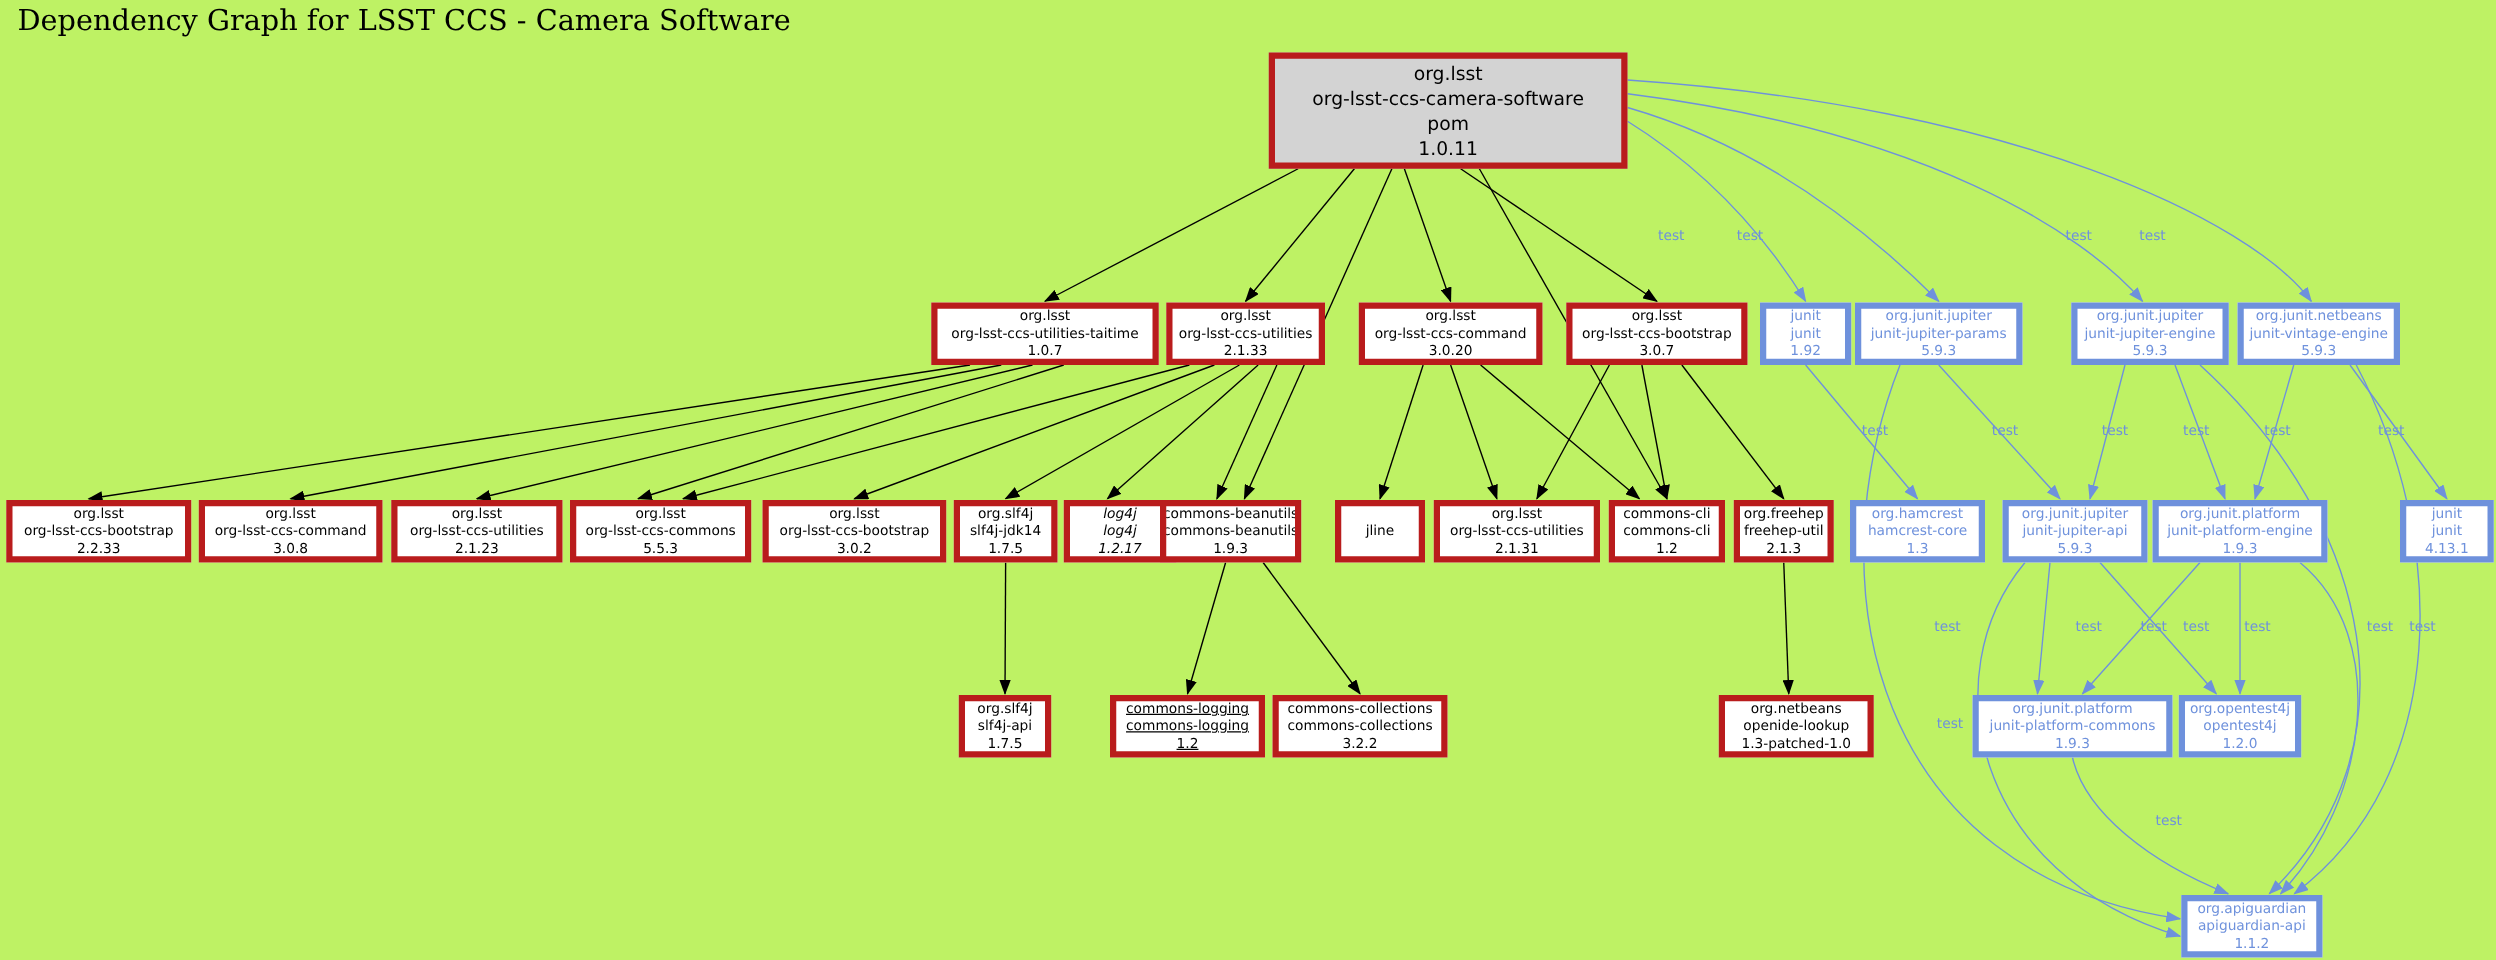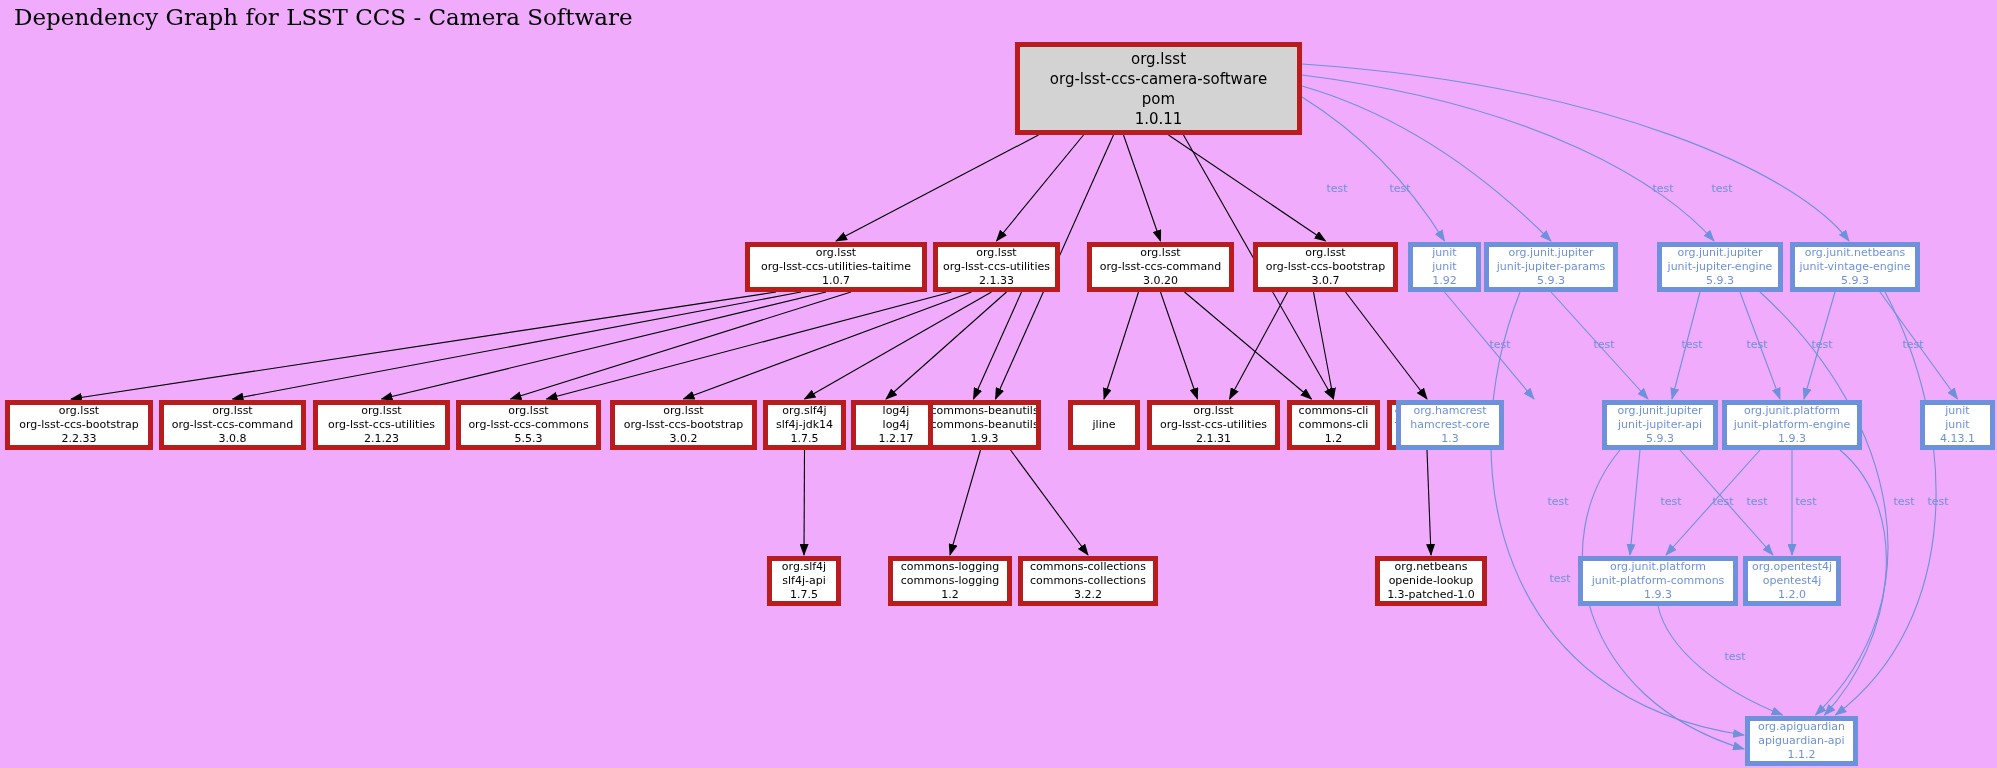--- a/index.html
+++ b/index.html
@@ -1,17 +1,17 @@
 <!DOCTYPE html>
 <html><head>
 <meta charset="utf-8">
 <style>
   html,body{margin:0;padding:0;background:#ffffff;}
   body{width:1997px;height:768px;overflow:hidden;font-family:"DejaVu Sans",sans-serif;}
-  #graph{position:relative;width:1997px;height:768px;background:#f0abfc;}
+  #graph{position:relative;width:1997px;height:768px;background:#bef264;}
   #title{position:absolute;left:14px;top:4px;font-family:"DejaVu Serif","Liberation Serif",serif;
          font-size:23px;font-weight:400;color:#000;white-space:nowrap;}
   #edge-layer{position:absolute;left:0;top:0;width:1997px;height:768px;z-index:1;}
   .node{position:absolute;z-index:2;background:#ffffff;border:5px solid #b91c1c;box-sizing:border-box;
         display:flex;flex-direction:column;justify-content:center;align-items:center;
         text-align:center;font-size:11px;line-height:14px;color:#000;white-space:nowrap;overflow:hidden;}
   .node.root{background:#d3d3d3;font-size:15px;line-height:20px;}
   .node.test{border-color:#6e91dc;color:#6e91dc;}
   .edge{fill:none;stroke-width:1.1px;}
   .edge.compile{stroke:#000;}
@@ -171,21 +171,21 @@
       <div class="node compile" style="left: 610px; top: 400px; width: 147px; height: 50px;">
         <div>org.lsst</div>
         <div>org-lsst-ccs-bootstrap</div>
         <div>3.0.2</div>
       </div>
       <div class="node compile" style="left: 763px; top: 400px; width: 83px; height: 50px;">
         <div>org.slf4j</div>
         <div>slf4j-jdk14</div>
         <div>1.7.5</div>
       </div>
-      <div class="node compile" style="left: 851px; top: 400px; width: 90px; height: 50px;">
+      <div class="node compile" style="left: 851px; top: 400px; width: 90px; height: 50px; font-style: italic;">
         <div>log4j</div>
         <div>log4j</div>
         <div>1.2.17</div>
       </div>
       <div class="node compile" style="left: 928px; top: 400px; width: 113px; height: 50px;">
         <div>commons-beanutils</div>
         <div>commons-beanutils</div>
         <div>1.9.3</div>
       </div>
       <div class="node compile" style="left: 1068px; top: 400px; width: 72px; height: 50px; gap: 40px;">
@@ -201,21 +201,21 @@
       <div class="node compile" style="left: 1287px; top: 400px; width: 93px; height: 50px;">
         <div>commons-cli</div>
         <div>commons-cli</div>
         <div>1.2</div>
       </div>
       <div class="node compile" style="left: 1387px; top: 400px; width: 80px; height: 50px;">
         <div>org.freehep</div>
         <div>freehep-util</div>
         <div>2.1.3</div>
       </div>
-      <div class="node test" style="left: 1396px; top: 400px; width: 108px; height: 50px;">
+      <div class="node test" style="left: 1480px; top: 400px; width: 108px; height: 50px;">
         <div>org.hamcrest</div>
         <div>hamcrest-core</div>
         <div>1.3</div>
       </div>
       <div class="node test" style="left: 1602px; top: 400px; width: 116px; height: 50px;">
         <div>org.junit.jupiter</div>
         <div>junit-jupiter-api</div>
         <div>5.9.3</div>
       </div>
       <div class="node test" style="left: 1722px; top: 400px; width: 140px; height: 50px;">
@@ -226,31 +226,31 @@
       <div class="node test" style="left: 1920px; top: 400px; width: 75px; height: 50px;">
         <div>junit</div>
         <div>junit</div>
         <div>4.13.1</div>
       </div>
       <div class="node compile" style="left: 767px; top: 556px; width: 74px; height: 50px;">
         <div>org.slf4j</div>
         <div>slf4j-api</div>
         <div>1.7.5</div>
       </div>
-      <div class="node compile" style="left: 888px; top: 556px; width: 124px; height: 50px;">
+      <div class="node compile" style="left: 888px; top: 556px; width: 124px; height: 50px; text-decoration: underline;">
         <div>commons-logging</div>
         <div>commons-logging</div>
         <div>1.2</div>
       </div>
       <div class="node compile" style="left: 1018px; top: 556px; width: 140px; height: 50px;">
         <div>commons-collections</div>
         <div>commons-collections</div>
         <div>3.2.2</div>
       </div>
-      <div class="node compile" style="left: 1375px; top: 556px; width: 112px; height: 50px;">
+      <div class="node compile" style="left: 1375px; top: 556px; width: 124px; height: 50px;">
         <div>org.netbeans</div>
         <div>openide-lookup</div>
         <div>1.3-patched-1.0</div>
       </div>
       <div class="node test" style="left: 1578px; top: 556px; width: 160px; height: 50px;">
         <div>org.junit.platform</div>
         <div>junit-platform-commons</div>
         <div>1.9.3</div>
       </div>
       <div class="node test" style="left: 1743px; top: 556px; width: 98px; height: 50px;">

